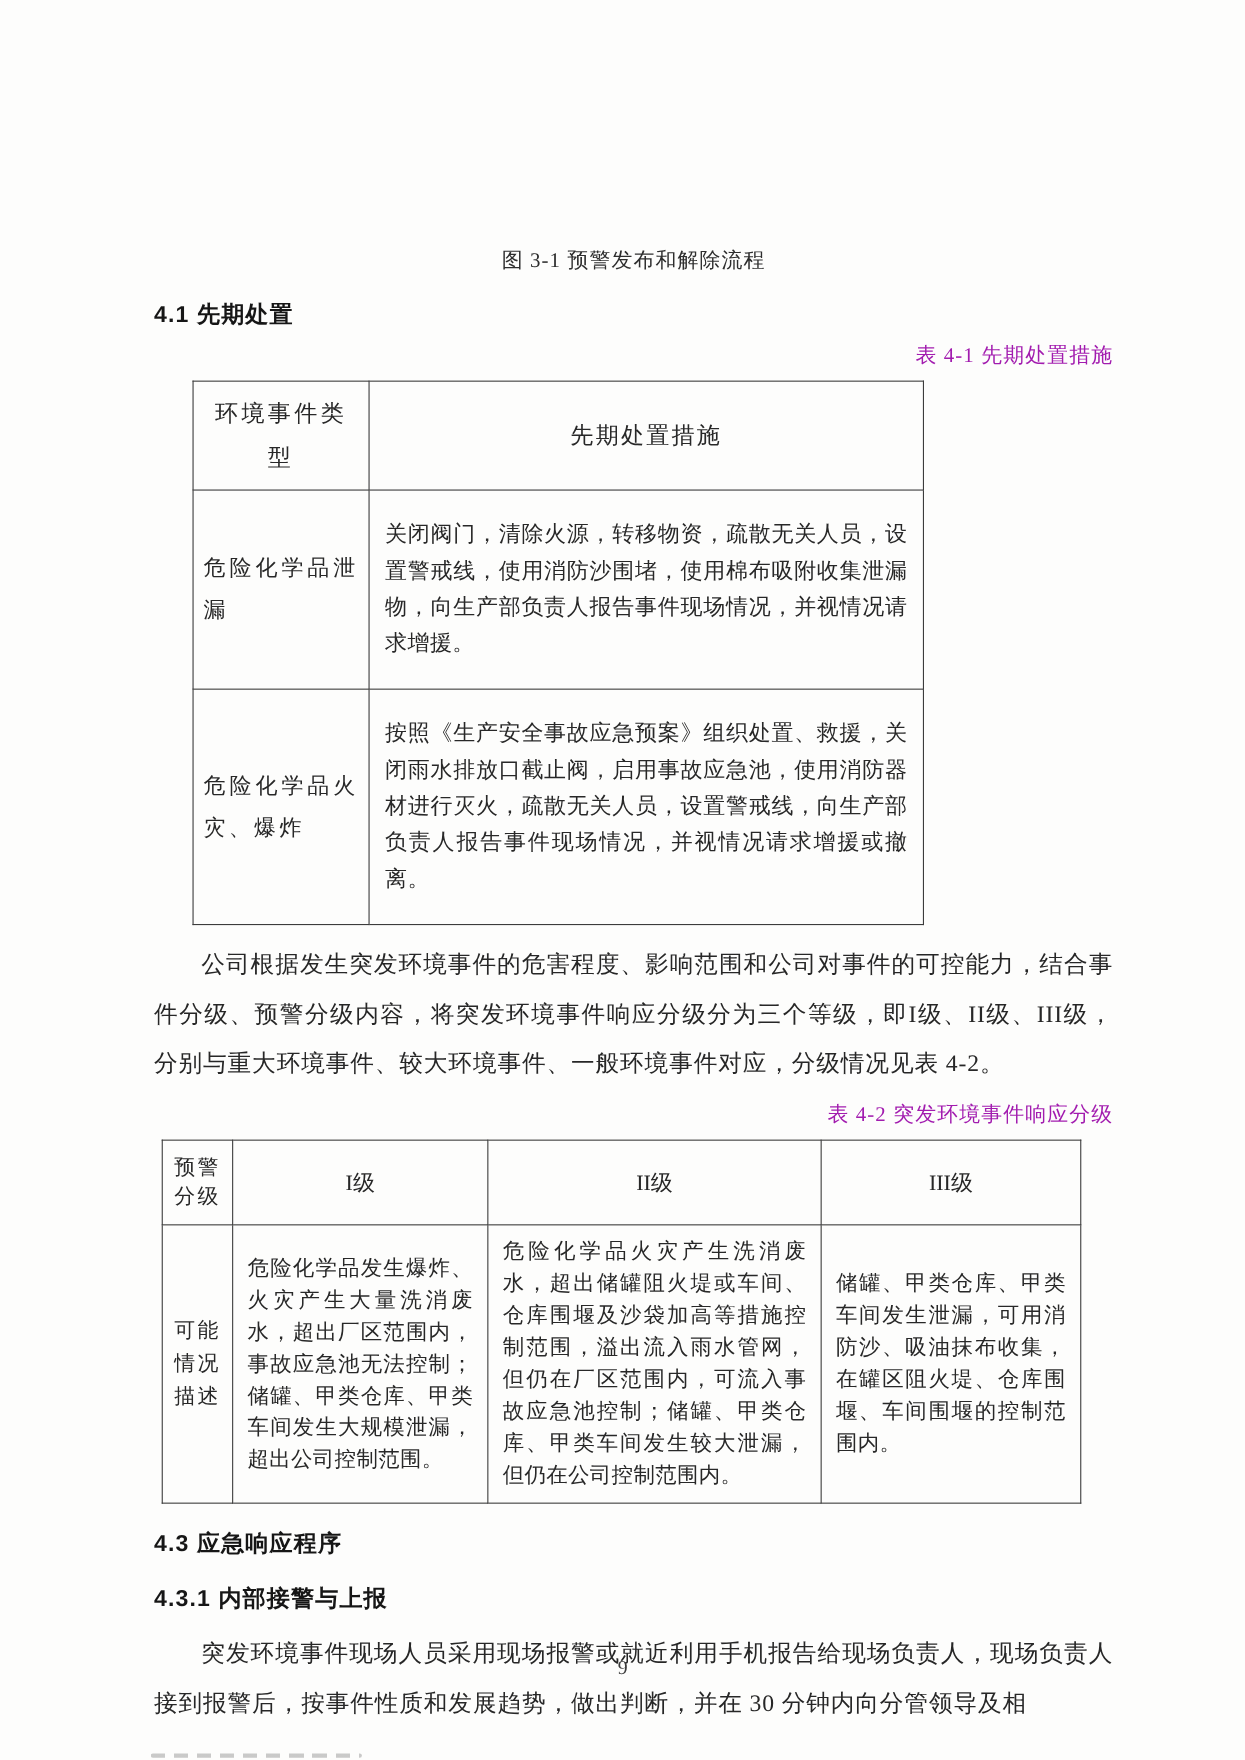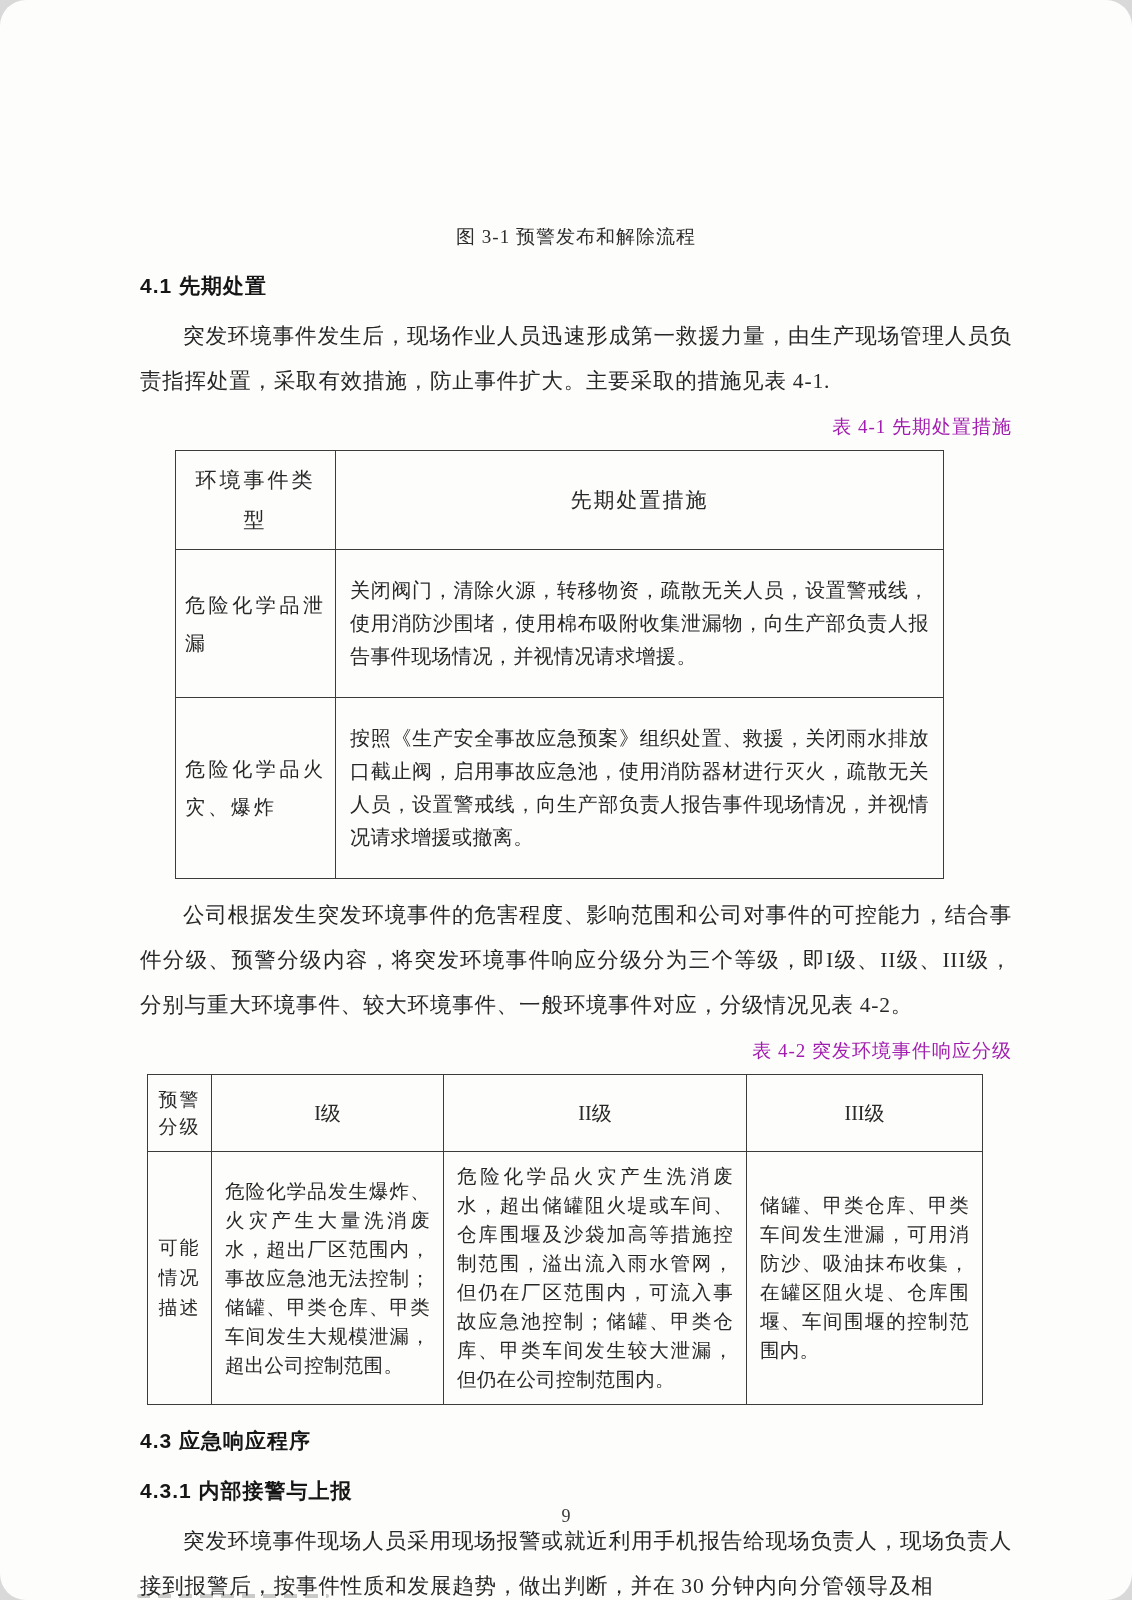--- a/index.html
+++ b/index.html
@@ -4,21 +4,20 @@
 <style>
   html,body{margin:0;padding:0;background:#d9d9d9;}
   .sheet{
     position:relative;
     width:1132px;height:1600px;
     margin:0 auto;
     background:#fdfdfc;
     overflow:hidden;
     font-family:"Liberation Serif","DejaVu Serif",serif;
     color:#262626;
-    border-radius:26px;
   }
   .content{
     position:absolute;left:140px;top:0;width:872px;
   }
   .fig-caption{
     margin-top:224px;
     text-align:center;
     font-size:19px;
     letter-spacing:1px;
     color:#2e2e2e;
@@ -63,21 +62,21 @@
     color:#282828;
   }
   th,td{
     border:1.5px solid #3c3c3c;
     vertical-align:middle;
   }
   
   .t41{
     margin-top:10px;
     margin-left:35px;
-    width:769px;
+    width:665px;
   }
   .t41 th{
     font-weight:400;
     text-align:center;
     font-size:21px;
   }
   .t41 .th-type{height:90px;padding:4px 9px;letter-spacing:3px;line-height:40px;}
   .t41 .th-measure{letter-spacing:2px;}
   .t41 col.c1{width:160px;}
   .t41 td.cell-type{
@@ -145,21 +144,20 @@
 <body>
 
 <div class="sheet">
   <div class="content">
 
     <div class="fig-caption">图 3-1 预警发布和解除流程</div>
 
 
     <div class="h-sub">4.1 先期处置</div>
 
-    <div class="para">突发环境事件发生后，现场作业人员迅速形成第一救援力量，由生产现场管理人员负责指挥处置，采取有效措施，防止事件扩大。主要采取的措施见表 4-1.</div>
 
     <div class="tbl-caption">表 4-1 先期处置措施</div>
 
     <table class="t41">
       <colgroup>
           <col class="c1">
           <col>
         </colgroup>
       <thead>
         <tr>

